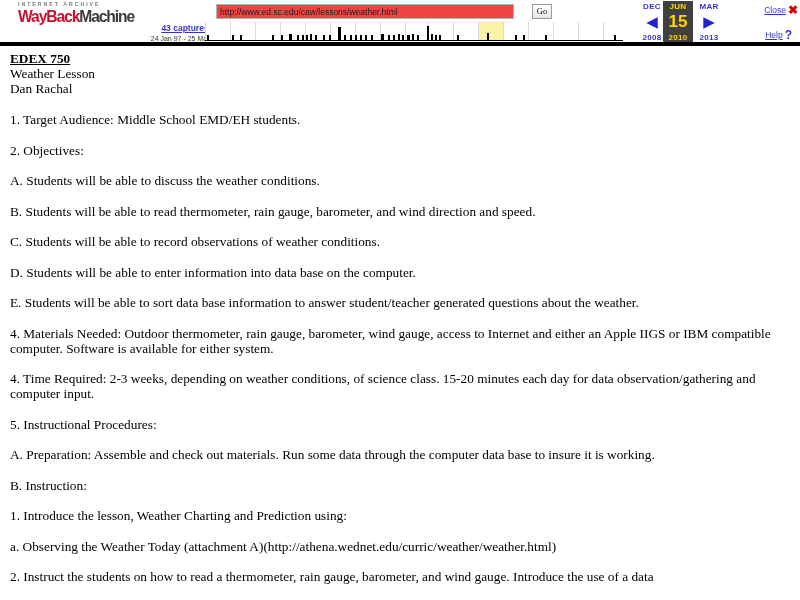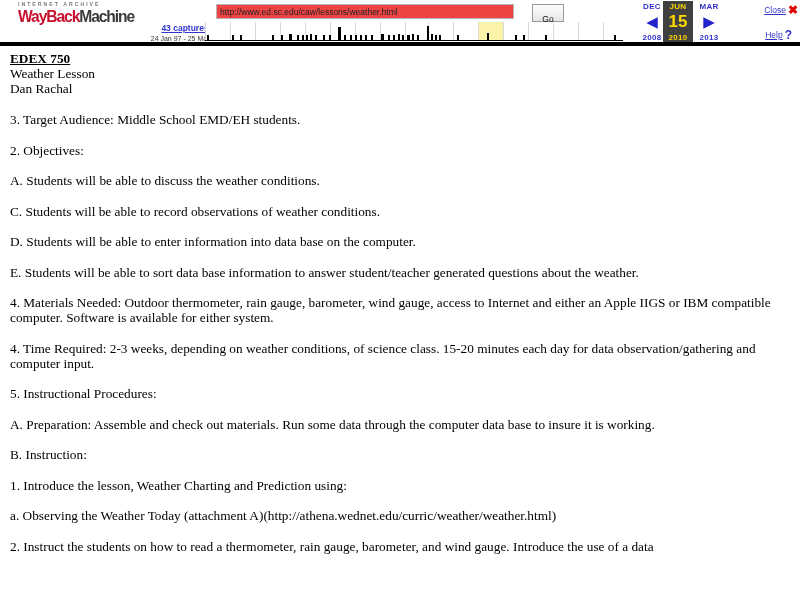--- a/index.html
+++ b/index.html
@@ -100,31 +100,31 @@
     font-size: 8.5px;
     color: #222222;
     padding: 0 3px;
     line-height: 13px;
     outline: none;
   }
   #wm-go-button {
     position: absolute;
     left: 316px;
     top: 0px;
-    width: 32px;
+    width: 20px;
     height: 15px;
     box-sizing: border-box;
     border: 1px solid #9a9a9a;
     background: linear-gradient(#fdfdfd, #e6e6e6);
-    font-family: Liberation Sans, sans-serif;
+    font-family: Liberation Serif, serif;
     font-size: 8.5px;
     color: #111111;
     line-height: 13px;
     text-align: center;
-    padding: 8px;
+    padding: 0;
     cursor: pointer;
   }
 
   
   #wm-timeline {
     position: absolute;
     left: 205px;
     top: 22px;
     width: 418px;
     height: 20px;
@@ -344,23 +344,24 @@
 
   <div id="wm-help"><span class="wm-link-txt">Help</span><span class="wm-q">?</span></div>
 
 </div>
 
 <div id="page-content">
   <div class="hdr-line bold">EDEX 750</div>
   <div class="hdr-line">Weather Lesson</div>
   <div class="hdr-line">Dan Rachal</div>
   <div id="paragraph-list">
-      <p class="para">3. Target Audience: Middle School EMD/EH students.</p>
+      <p class="para">1. Target Audience: Middle School EMD/EH students.</p>
       <p class="para">2. Objectives:</p>
       <p class="para">A. Students will be able to discuss the weather conditions.</p>
+      <p class="para">B. Students will be able to read thermometer, rain gauge, barometer, and wind direction and speed.</p>
       <p class="para">C. Students will be able to record observations of weather conditions.</p>
       <p class="para">D. Students will be able to enter information into data base on the computer.</p>
       <p class="para">E. Students will be able to sort data base information to answer student/teacher generated questions about the weather.</p>
       <p class="para">4. Materials Needed: Outdoor thermometer, rain gauge, barometer, wind gauge, access to Internet and either an Apple IIGS or IBM compatible computer. Software is available for either system.</p>
       <p class="para">4. Time Required: 2-3 weeks, depending on weather conditions, of science class. 15-20 minutes each day for data observation/gathering and computer input.</p>
       <p class="para">5. Instructional Procedures:</p>
       <p class="para">A. Preparation: Assemble and check out materials. Run some data through the computer data base to insure it is working.</p>
       <p class="para">B. Instruction:</p>
       <p class="para">1. Introduce the lesson, Weather Charting and Prediction using:</p>
       <p class="para">a. Observing the Weather Today (attachment A)(http://athena.wednet.edu/curric/weather/weather.html)</p>

